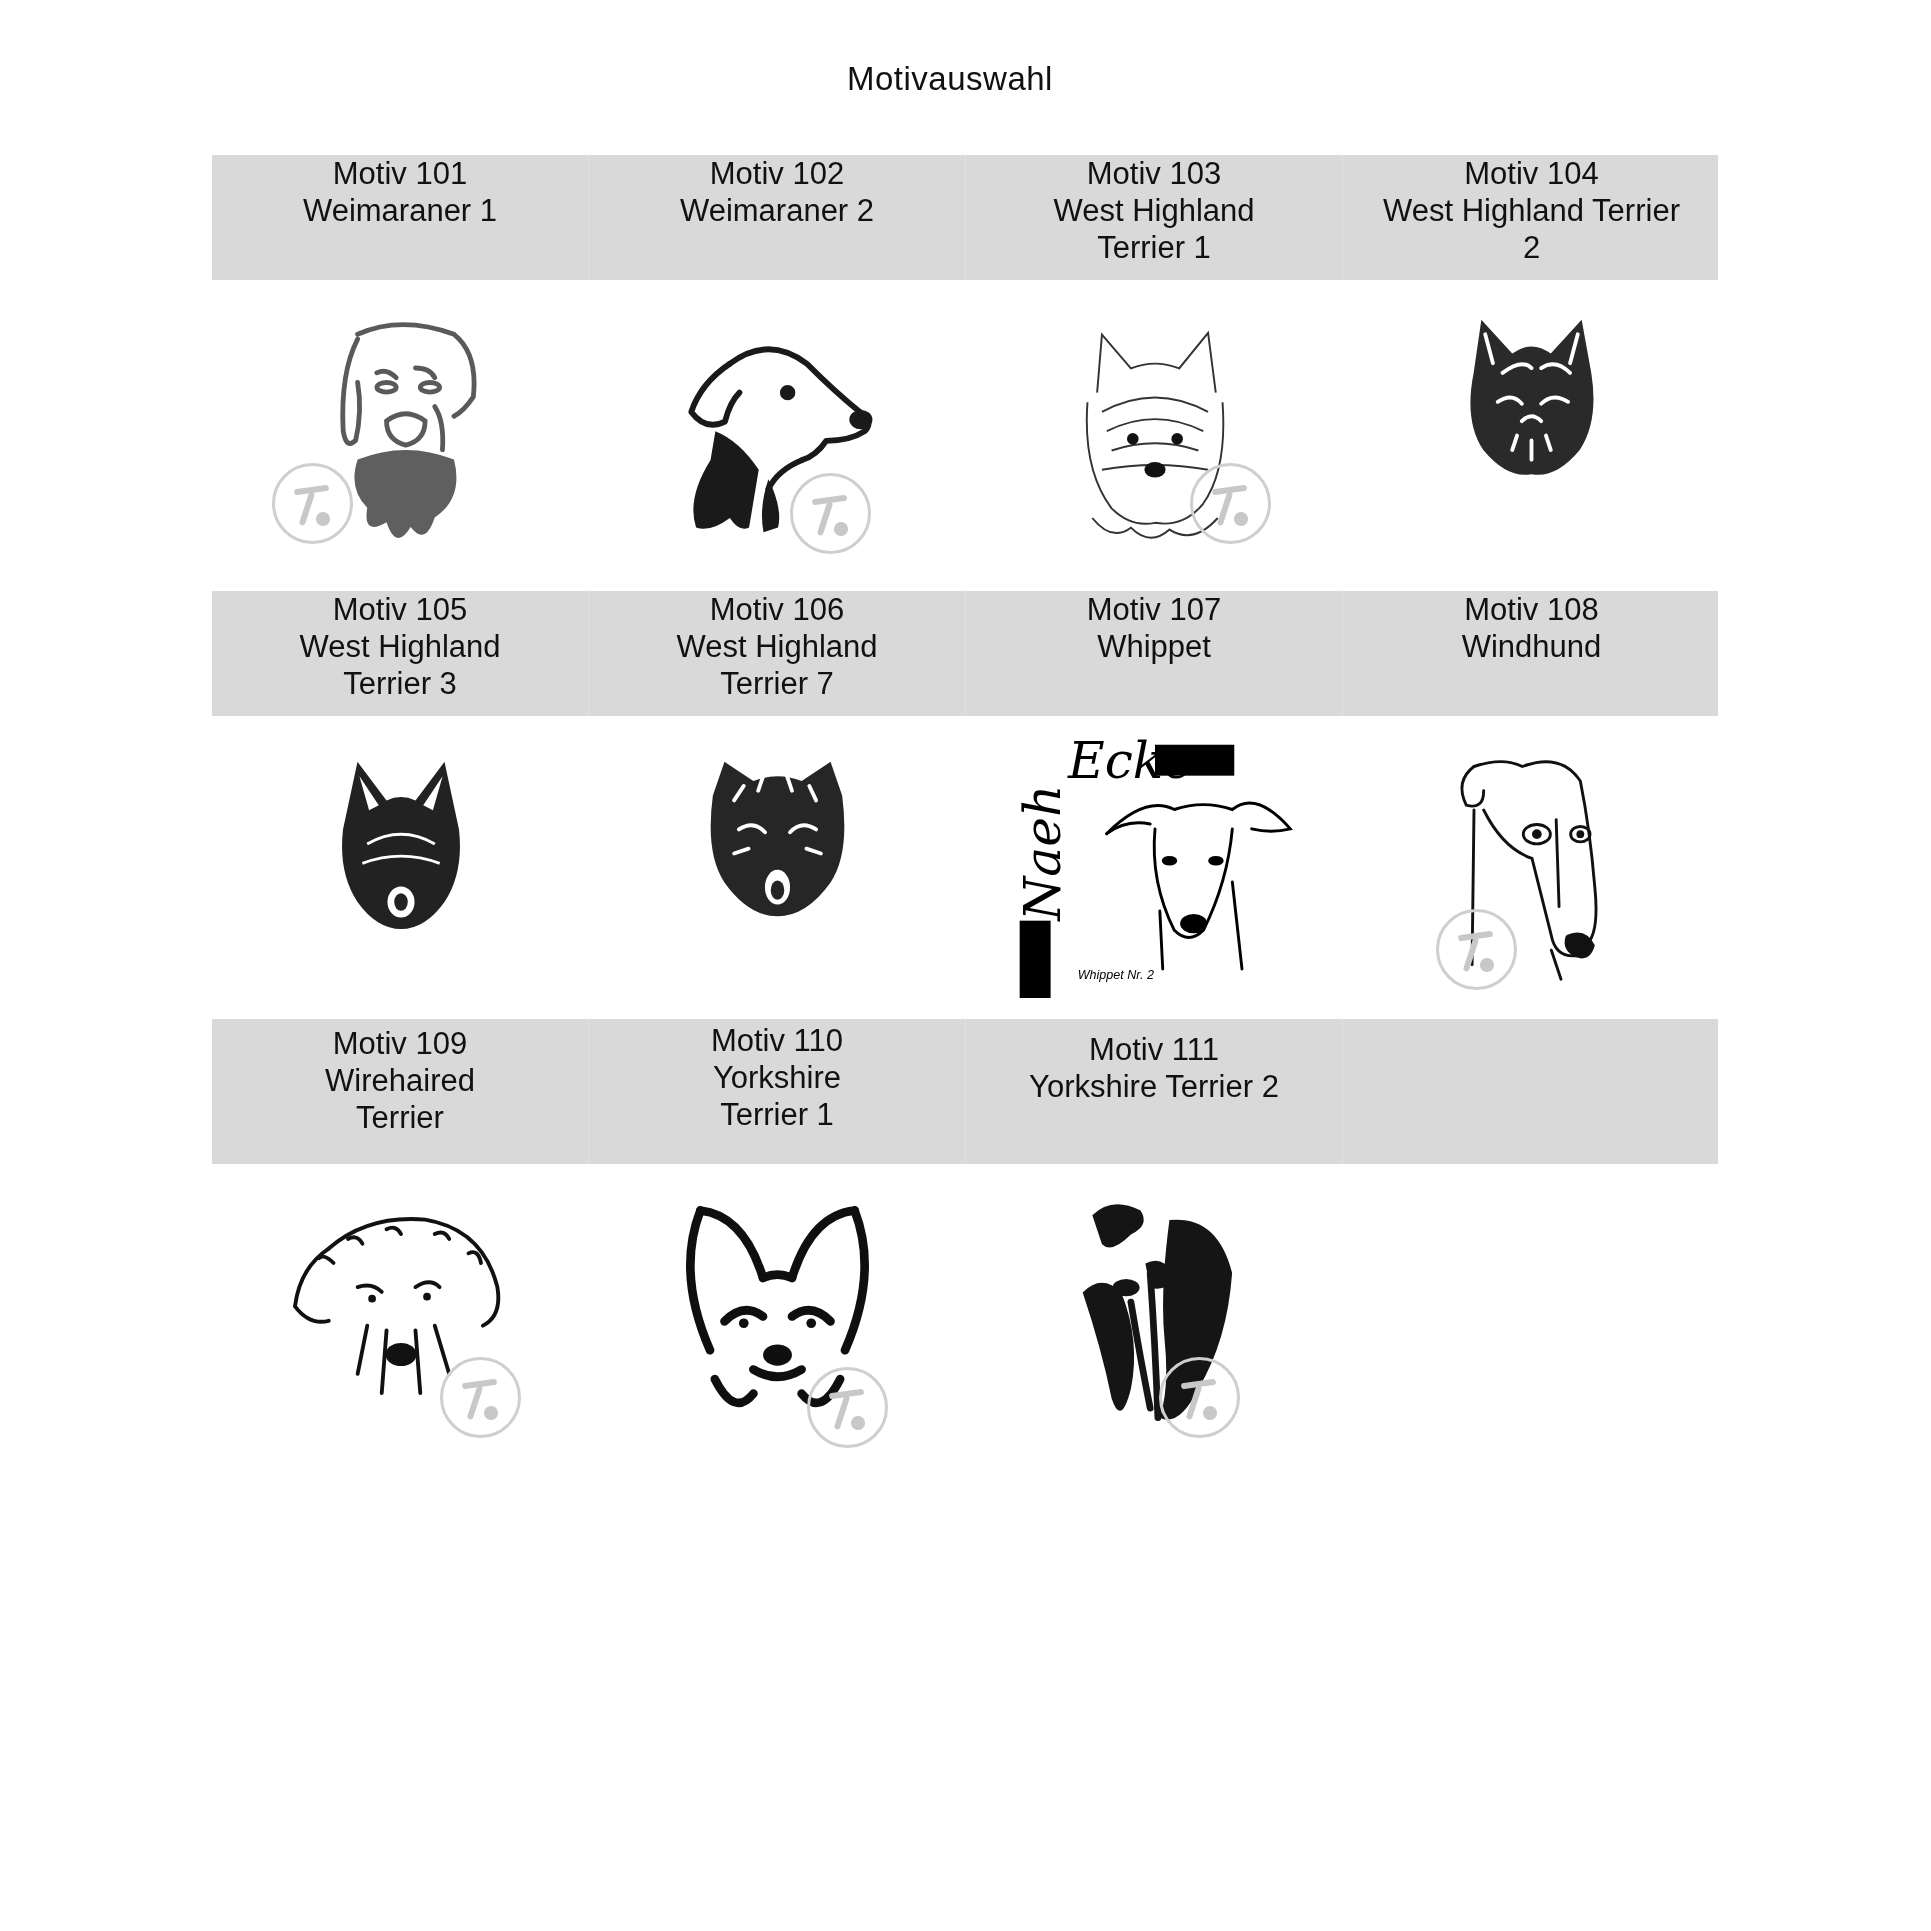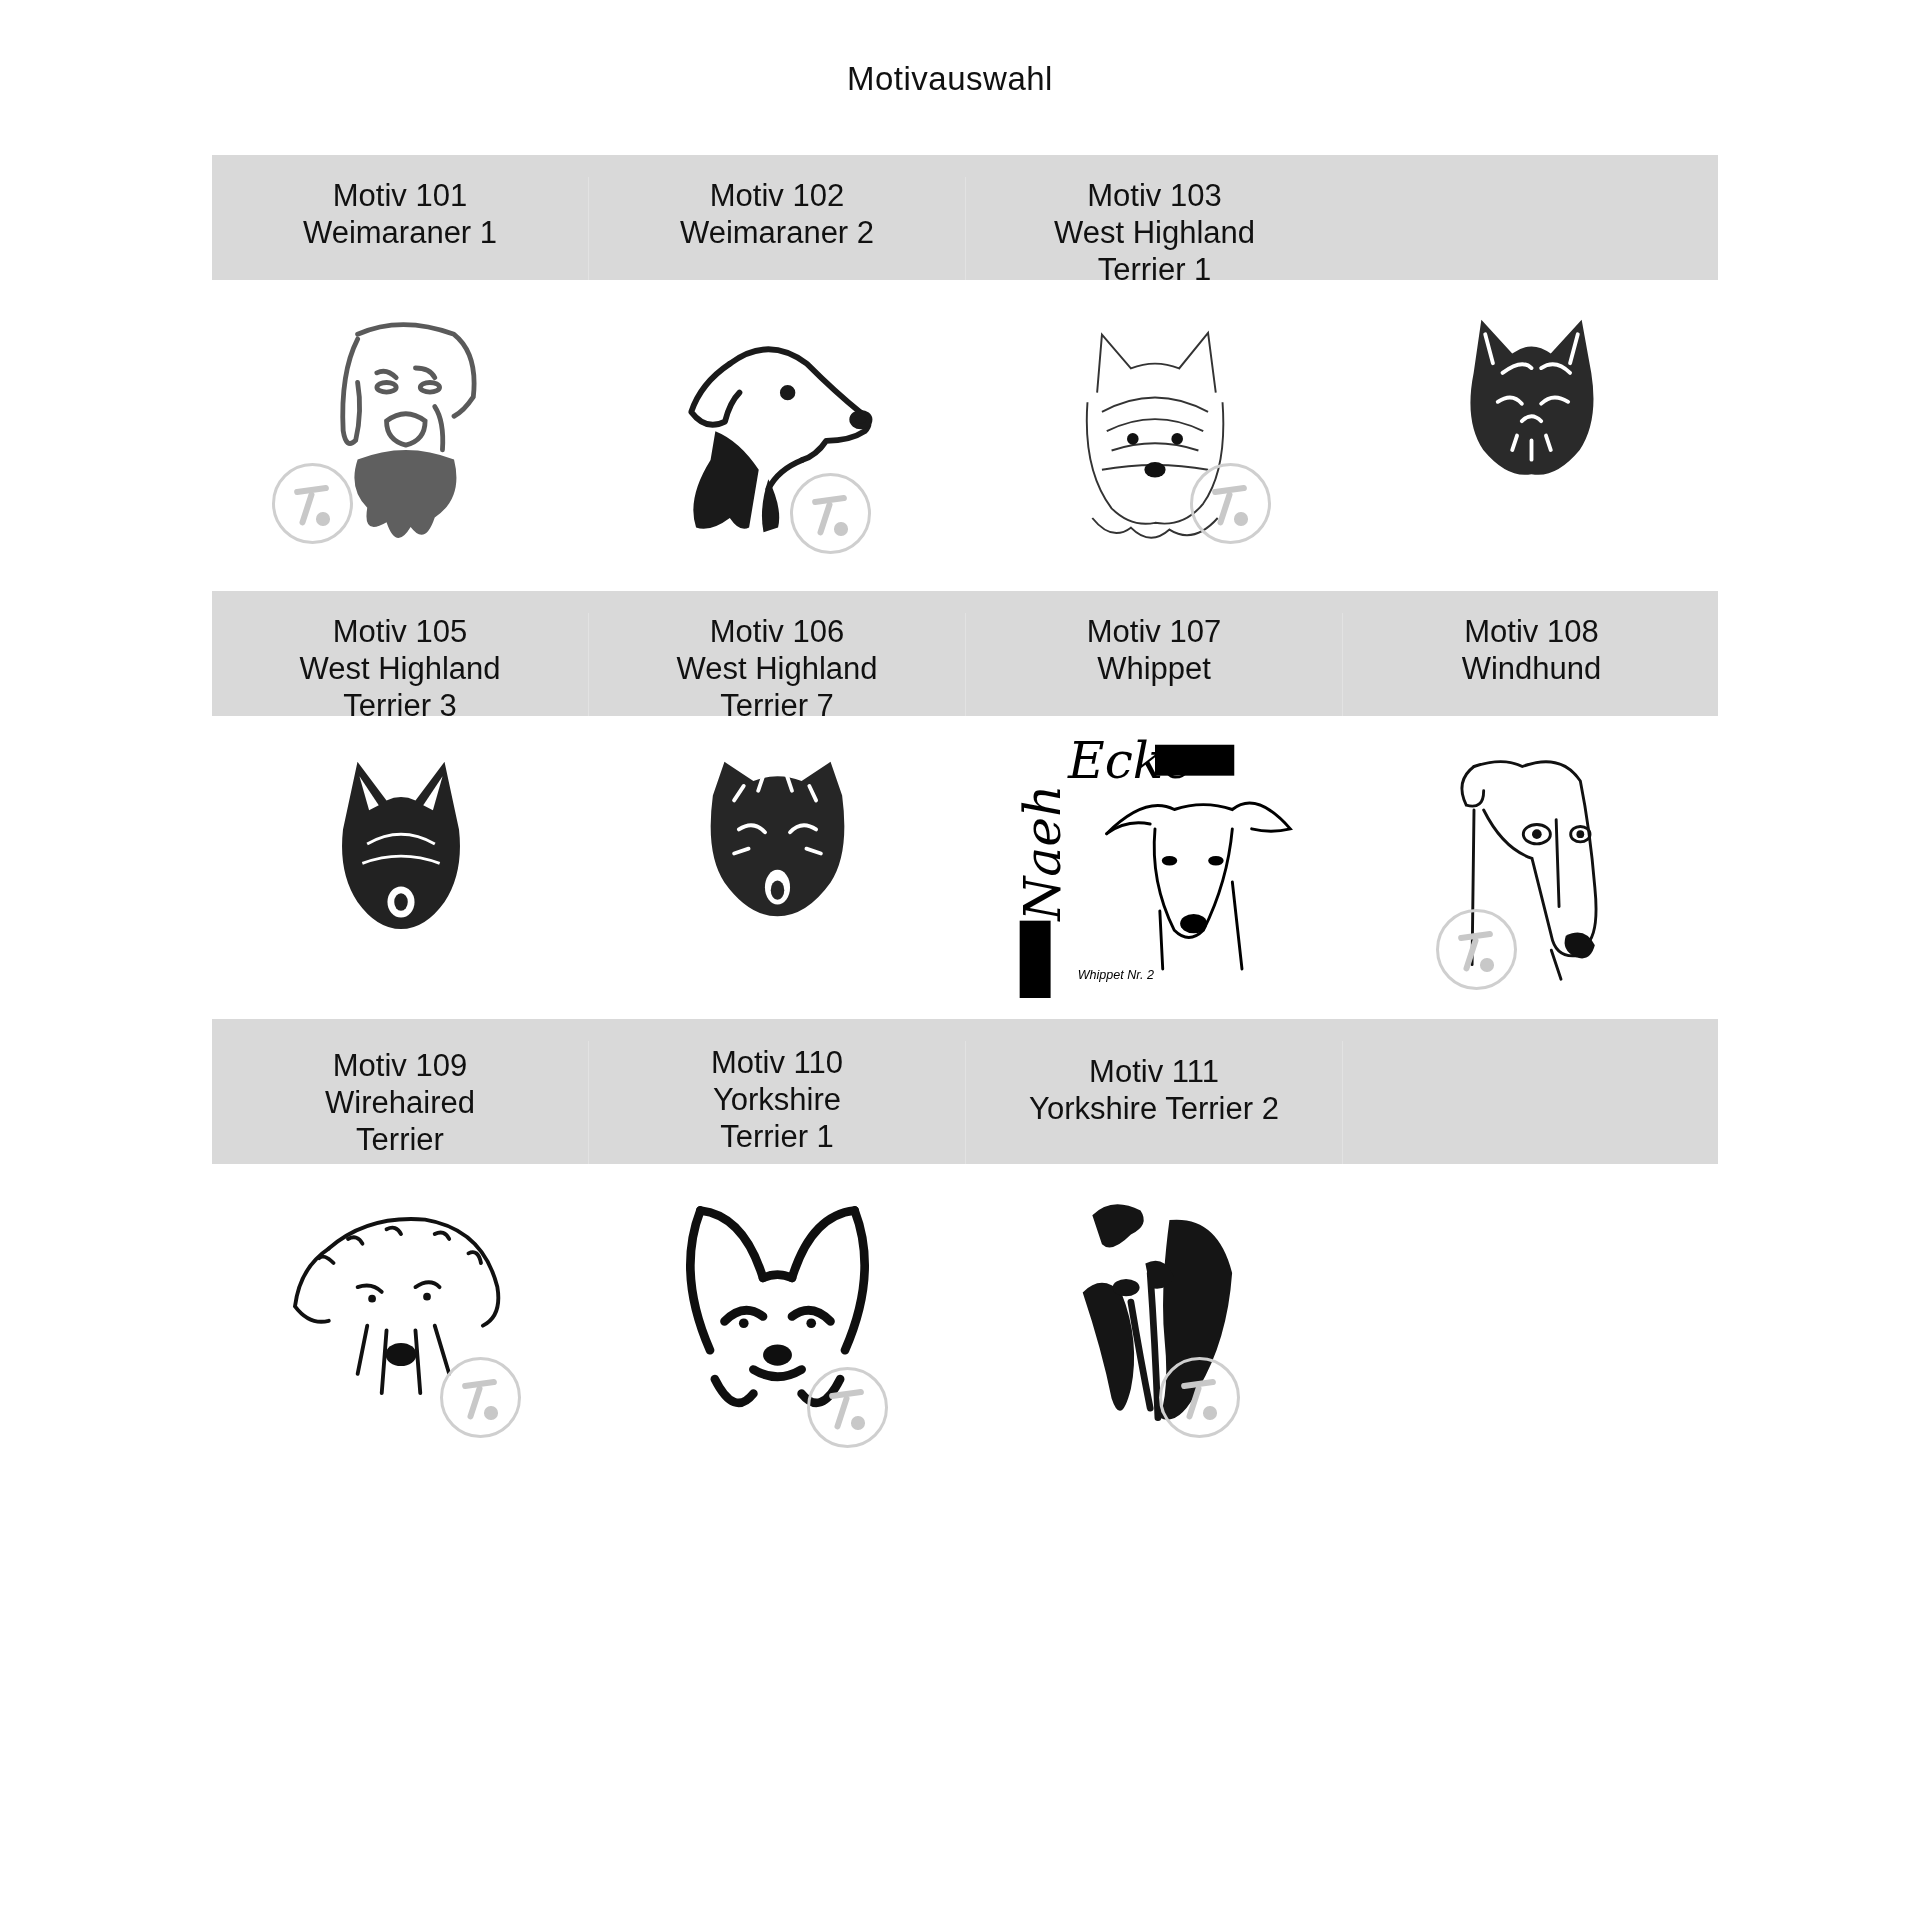--- a/index.html
+++ b/index.html
@@ -1,21 +1,21 @@
 <!DOCTYPE html>
 <html><head>
 <meta charset="utf-8">
 <style>
   html,body{margin:0;padding:0;background:#ffffff;}
   body{width:1931px;height:1931px;position:relative;overflow:hidden;font-family:"Liberation Sans","DejaVu Sans",sans-serif;color:#111;}
   .page-title{position:absolute;left:0;top:60px;width:1900px;text-align:center;font-size:33px;letter-spacing:0.5px;font-weight:400;color:#111;}
   .grid{position:absolute;left:212px;top:155px;width:1506px;}
   .row{position:relative;width:1506px;}
   .hdr{display:flex;width:1506px;background:#d9d9d9;}
-  .hcell{flex:0 0 377px;width:377px;box-sizing:border-box;text-align:center;font-size:31px;line-height:37px;padding-top:0px;color:#111;border-right:1px solid #e2e2e2;margin-top:22px;}
+  .hcell{flex:0 0 377px;width:377px;box-sizing:border-box;text-align:center;font-size:31px;line-height:37px;padding-top:0px;color:#111;border-right:1px solid #e2e2e2;}
   .hcell:last-child{border-right:none;}
   .hcell span{display:block;}
   .imgrow{display:flex;width:1506px;}
   .icell{flex:0 0 377px;width:377px;position:relative;display:flex;align-items:center;justify-content:center;}
   .icell svg{display:block;}
   .wm{position:absolute;width:81px;height:81px;border:3.9px solid #cfcfcf;border-radius:50%;box-sizing:border-box;}
   .wm::before{content:"";position:absolute;left:19.3px;top:21px;width:35px;height:5.8px;background:#c8c8c8;border-radius:2.9px;transform:rotate(-8deg);}
   .wm::after{content:"";position:absolute;left:29px;top:25px;width:5.8px;height:35px;background:#c8c8c8;border-radius:2.9px;transform:rotate(18deg);}
   .wm .dot{position:absolute;left:41px;top:46px;width:13.5px;height:13.5px;border-radius:50%;background:#c8c8c8;}
   .h1{height:125px;} .h2{height:125px;} .h3{height:145px;}
@@ -37,20 +37,25 @@
       </div>
       <div class="hcell">
         <span>Motiv 102</span>
         <span>Weimaraner 2</span>
       </div>
       <div class="hcell">
         <span>Motiv 103</span>
         <span>West Highland</span>
         <span>Terrier 1</span>
       </div>
+      <div class="hcell">
+        <span>Motiv 104</span>
+        <span>West Highland Terrier</span>
+        <span>2</span>
+      </div>
     </div>
     <div class="imgrow i1">
 
       <div class="icell">
         <svg width="164" height="241" viewBox="0 0 170 250">
           <g fill="none" stroke="#5a5a5a" stroke-width="5" stroke-linecap="round">
             <path d="M40 20 Q85 0 140 20 Q165 40 160 85 Q150 100 140 105"></path>
             <path d="M40 25 Q22 60 25 120 Q28 140 38 130 Q45 100 40 70"></path>
             <path d="M60 60 Q70 55 80 65"></path>
               <path d="M100 55 Q115 55 120 65"></path>

